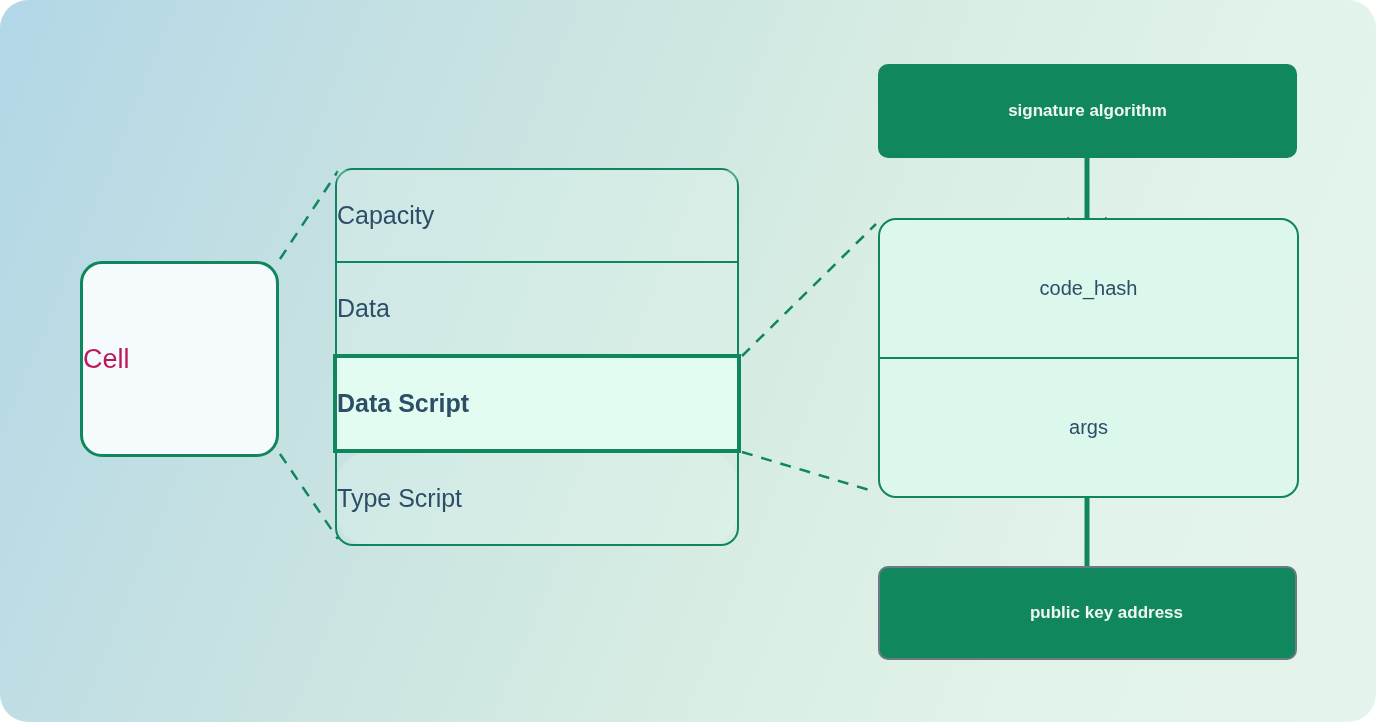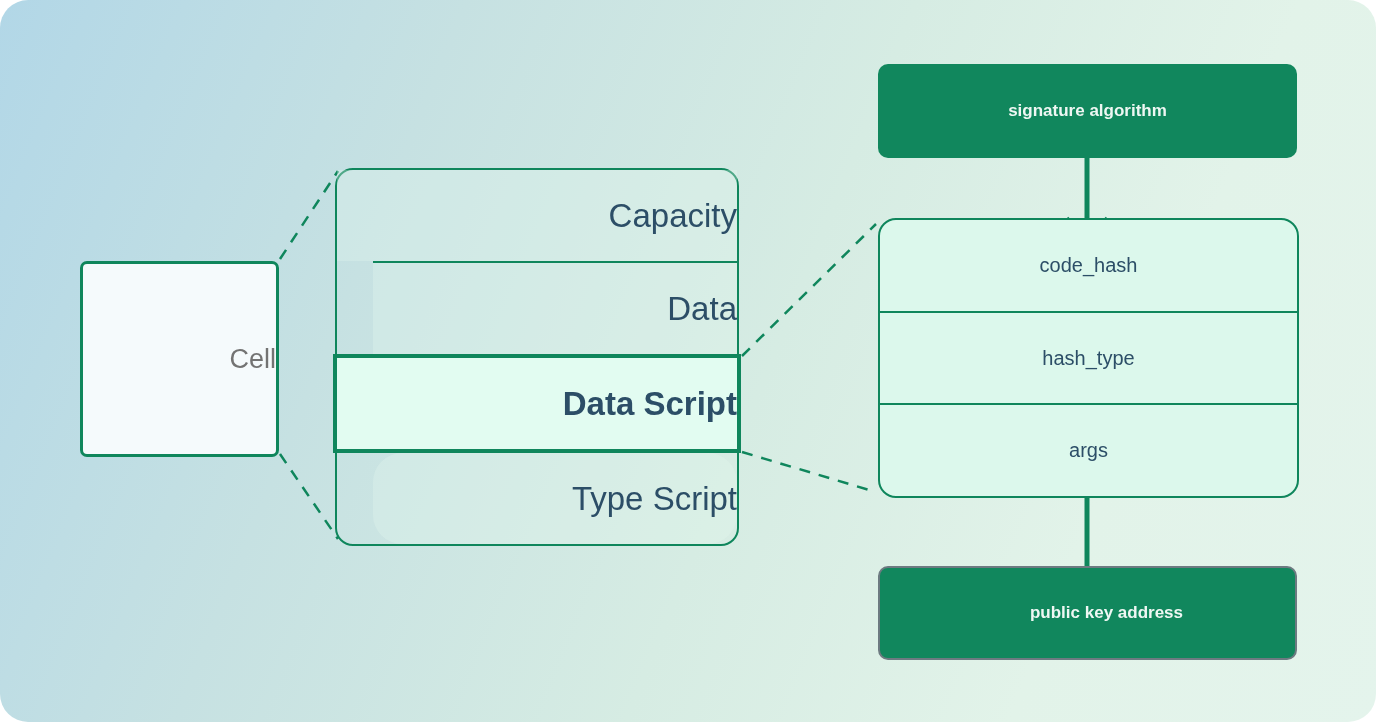--- a/index.html
+++ b/index.html
@@ -23,45 +23,43 @@
     height: 722px;
     pointer-events: none;
   }
   
   .cell-box {
     position: absolute;
     left: 80px; top: 261px;
     width: 193px; height: 190px;
     background: #f5fafc;
     border: 3px solid #0f865c;
-    border-radius: 7px;
-    display: flex; align-items: center; justify-content: flex-end;
+    border-radius: 22px;
+    display: flex; align-items: center; justify-content: flex-start;
     font-size: 27px;
-    color: #737373;
+    color: #be185d;
   }
   
   .cell-stack {
     position: absolute;
     left: 335px; top: 168px;
     width: 400px; height: 374px;
     border: 2.5px solid #0f865c;
     border-radius: 18px;
     display: flex; flex-direction: column;
   }
   .cell-stack .row {
     flex: 1 1 0;
-    display: flex; align-items: center; justify-content: flex-end;
-    font-size: 33px;
+    display: flex; align-items: center; justify-content: flex-start;
+    font-size: 25px;
     color: #2c4e67;
     background: rgba(228, 248, 240, 0.30);
-    padding-left: 43px;
   }
   .cell-stack .row + .row {
     border-top: 2px solid #0f865c;
-    margin-left: 36px;
   }
   .cell-stack .row.highlight {
     background: #e2fcf1;
     border: 4.5px solid #0f865c;
     margin: 0 -4px;
     z-index: 2;
     font-weight: bold;
   }
   .cell-stack .row.highlight + .row {
     border-top: none;
@@ -147,23 +145,20 @@
     <div class="row">
       <span>Type Script</span>
     </div>
   </div>
 
   <div class="script-stack">
     <div class="row">
       <span>code_hash</span>
     </div>
     <div class="row">
-      <span>hash_type</span>
-    </div>
-    <div class="row">
       <span>args</span>
     </div>
   </div>
 
   <div class="tag-box top">
     <span>signature algorithm</span>
   </div>
   <div class="tag-box bottom">
     <span>public key address</span>
   </div>

